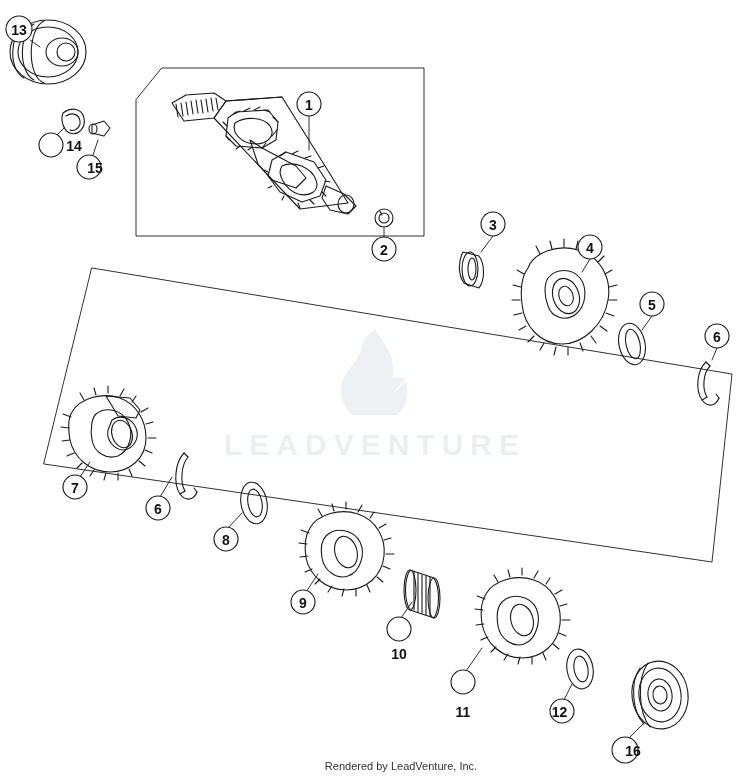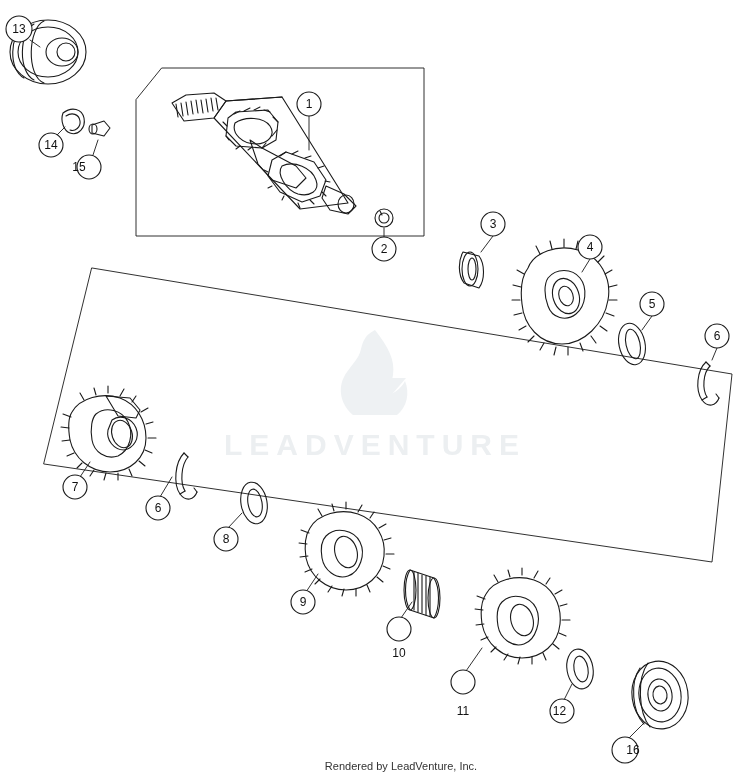--- a/index.html
+++ b/index.html
@@ -24,22 +24,22 @@
   }
   svg.diagram {
     position: absolute;
     left: 0;
     top: 0;
     width: 750px;
     height: 776px;
   }
   .callout-label {
     position: absolute;
-    font-size: 12px;
-    font-weight: normal;
+    font-size: 14px;
+    font-weight: bold;
     color: #111111;
     text-align: center;
     line-height: 1;
     pointer-events: none;
     -webkit-user-select: none;
     user-select: none;
   }
   .callout-wrap {
     position: absolute;
   }
@@ -295,24 +295,24 @@
   </div>
   <div class="callout-wrap" style="left:451px; top:676px; width:24px;margin-top:29px;">
     <div class="callout-label" style="position:static;">11</div>
   </div>
   <div class="callout-wrap" style="left:550px; top:705px; width:19px;">
     <div class="callout-label" style="position:static;">12</div>
   </div>
   <div class="callout-wrap" style="left:7px; top:23px; width:24px;">
     <div class="callout-label" style="position:static;">13</div>
   </div>
-  <div class="callout-wrap" style="left:39px; top:139px; width:24px;">
+  <div class="callout-wrap" style="left:39px; top:139px; width:24px;padding-left:23px;">
     <div class="callout-label" style="position:static;">14</div>
   </div>
-  <div class="callout-wrap" style="left:61px; top:161px; width:36px;">
+  <div class="callout-wrap" style="left:77px; top:161px; width:36px;">
     <div class="callout-label" style="position:static;">15</div>
   </div>
   <div class="callout-wrap" style="left:613px; top:744px; width:40px;">
     <div class="callout-label" style="position:static;">16</div>
   </div>
 
   <div class="footer-note" style="top:760px;">Rendered by LeadVenture, Inc.</div>
 </div>
 
 </body></html>

